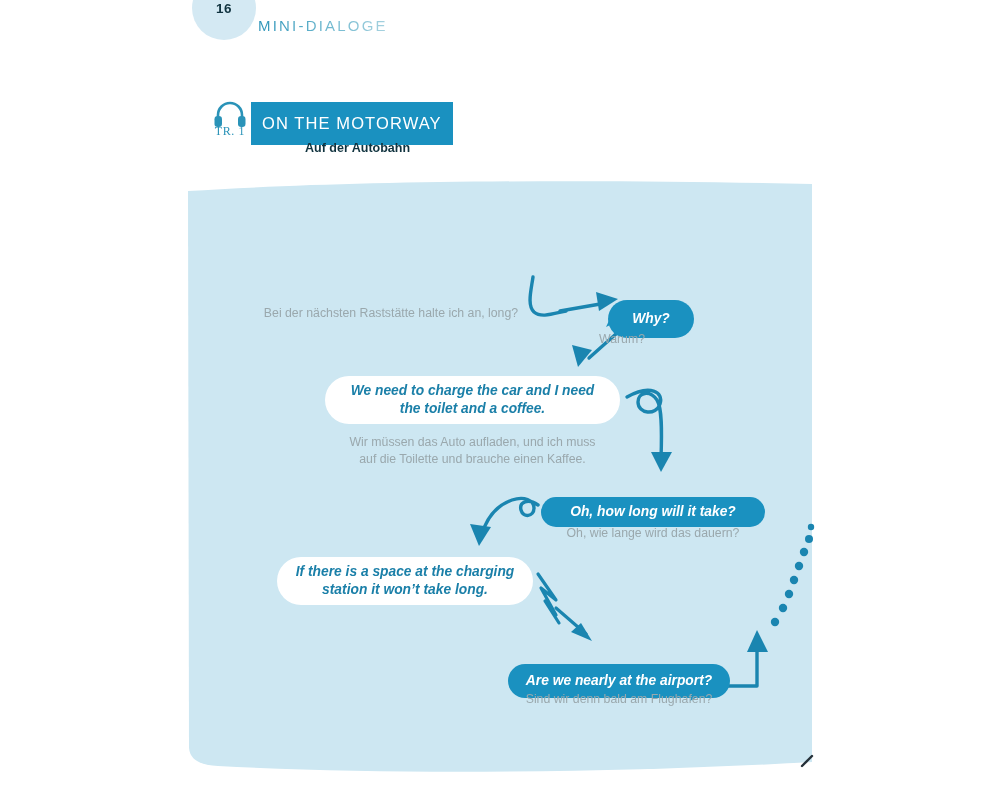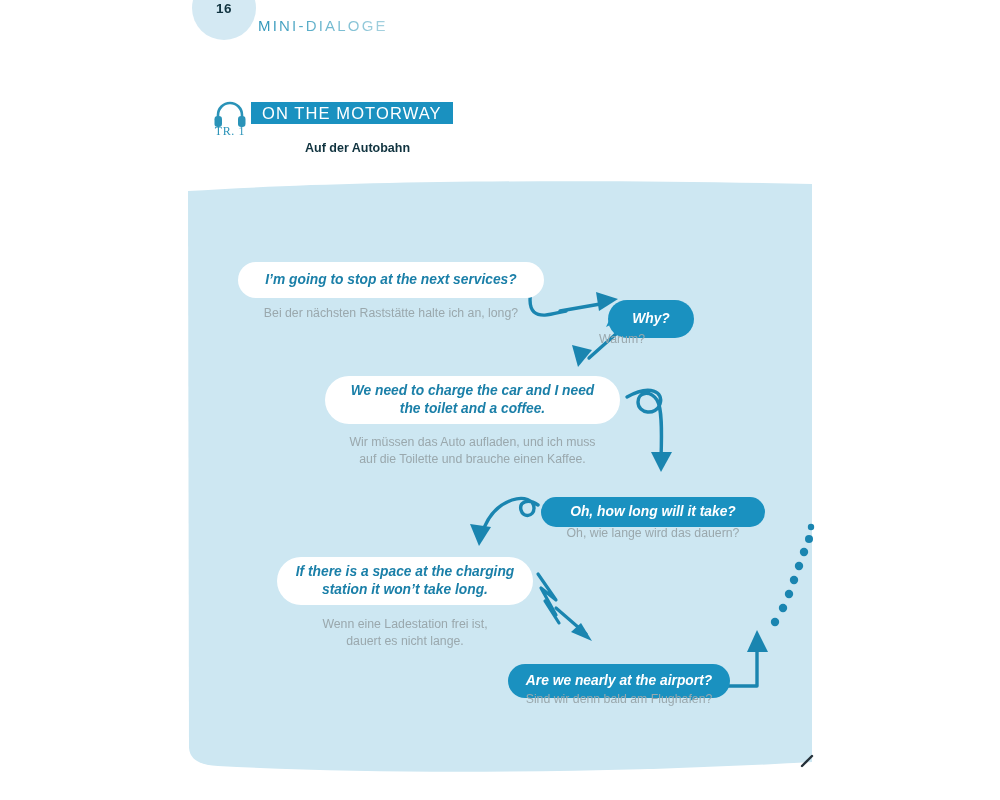--- a/index.html
+++ b/index.html
@@ -78,21 +78,21 @@
     text-align: center;
     font-size: 12px;
     letter-spacing: 0.6px;
     color: #2a93b8;
     font-family: "Liberation Serif", serif;
   }
   .section-banner {
     position: absolute;
     left: 251px;
     top: 102px;
-    height: 22px;
+    height: 43px;
     padding: 0 11px 0 11px;
     background: #1a91c0;
     display: flex;
     align-items: center;
     font-size: 16.5px;
     letter-spacing: 1.1px;
     color: #ffffff;
     white-space: nowrap;
   }
   .section-subtitle {
@@ -231,23 +231,20 @@
 
       <path d="M802,766 L 812,756" stroke="#253038" stroke-width="2.4" fill="none" stroke-linecap="round"></path>
 
       <g>
         <path d="M614,310 L 606,327 L 625,318 Z" fill="#1a91c0"></path>
         <path d="M697,682 L 690,701 L 710,690 Z" fill="#1a91c0"></path>
       </g>
     </svg>
   </div>
 
-  <div class="bubble white" style="left:238px; top:262px; width:306px; height:36px;">
-    <span class="btext">I’m going to stop at the next services?</span>
-  </div>
   <div class="translation" style="left:238px; top:305px; width:306px;">Bei der nächsten Raststätte halte ich an, long?</div>
 
   <div class="bubble blue" style="left:608px; top:286px; width:86px; height:38px;">
     <span class="btext">Why?</span>
   </div>
   <div class="translation" style="left:579px; top:331px; width:86px;">Warum?</div>
 
   <div class="bubble white" style="left:325px; top:376px; width:295px; height:48px;">
     <span class="btext" style="white-space:pre-line;">We need to charge the car and I need
 the toilet and a coffee.</span>
@@ -257,21 +254,19 @@
 
   <div class="bubble blue" style="left:541px; top:483px; width:224px; height:30px;">
     <span class="btext">Oh, how long will it take?</span>
   </div>
   <div class="translation" style="left:541px; top:525px; width:224px;">Oh, wie lange wird das dauern?</div>
 
   <div class="bubble white" style="left:277px; top:557px; width:256px; height:48px;font-style:italic;">
     <span class="btext" style="white-space:pre-line;">If there is a space at the charging
 station it won’t take long.</span>
   </div>
-  <div class="translation" style="left:277px; top:616px; width:256px;">Wenn eine Ladestation frei ist,
-dauert es nicht lange.</div>
 
   <div class="bubble blue" style="left:508px; top:650px; width:222px; height:34px;">
     <span class="btext">Are we nearly at the airport?</span>
   </div>
   <div class="translation" style="left:508px; top:691px; width:222px;">Sind wir denn bald am Flughafen?</div>
 
 </div>
 
 </body></html>

